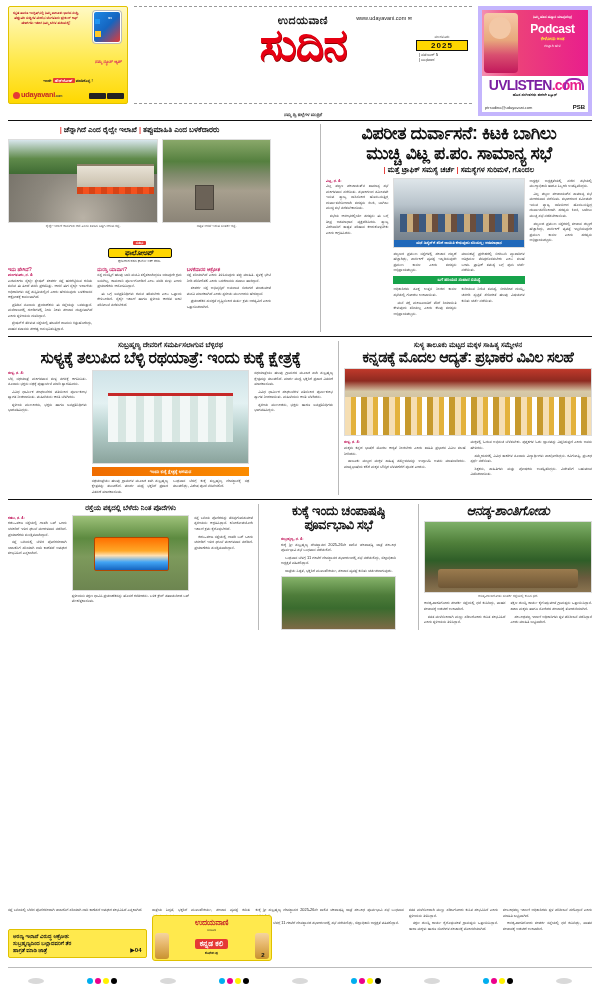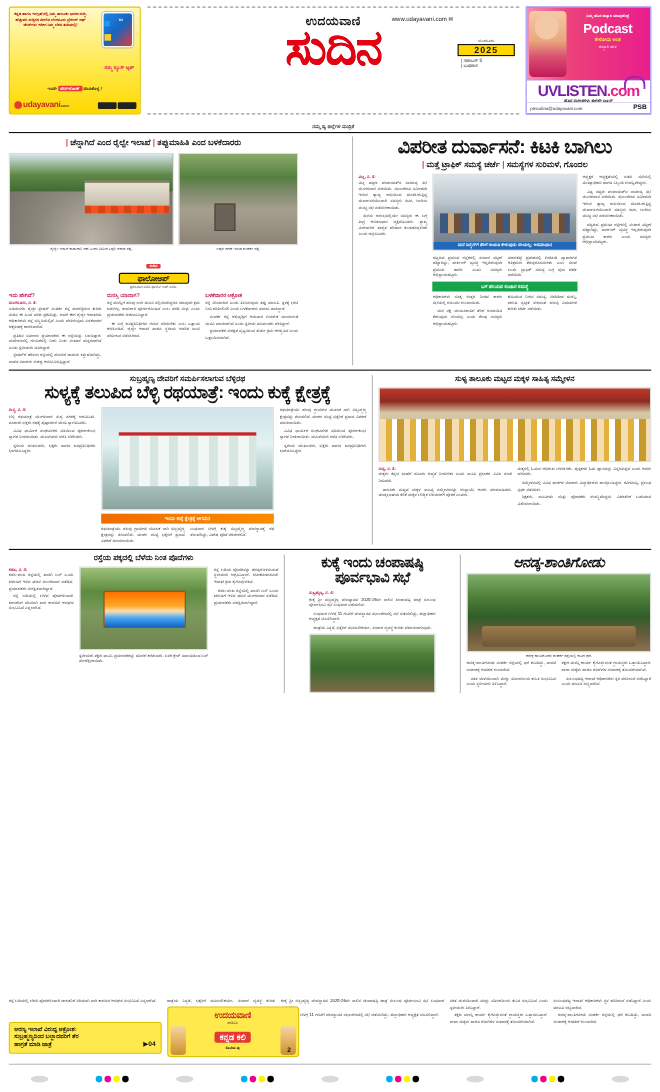--- a/index.html
+++ b/index.html
@@ -94,22 +94,22 @@
     background:#ffd600;border:1px solid #111;color:#111;font-weight:bold;
     font-size:8px;letter-spacing:1px;display:block;margin:1px 0;
   }
   .mast-date .d1,.mast-date .d2{font-size:4.2px;color:#111;text-align:left;padding-left:3px;}
   .mast-foot{
     position:absolute;left:0;right:0;bottom:-14px;text-align:center;
     font-size:4.6px;color:#333;font-weight:bold;
   }
 
   .ad-right{
-    width:114px;height:98px;border:1px solid #c4b5fd;box-sizing:border-box;
-    position:relative;overflow:hidden;background:#6d28d9;
+    width:114px;height:110px;border:4px solid #c4b5fd;box-sizing:border-box;
+    position:relative;overflow:hidden;background:#4d7c0f;
   }
   .ad-right .pink{
     position:absolute;left:0;right:0;top:0;height:66px;
     background:linear-gradient(90deg,#f48fb1 0%, #ec407a 35%, #e91e8c 100%);
   }
   .ad-right .face{
     position:absolute;left:2px;top:3px;width:34px;height:60px;border-radius:4px;
     background:linear-gradient(180deg,#f6c9a8 0%, #e8a87c 45%, #d94f70 70%, #c2185b 100%);
   }
   .ad-right .face:after{
@@ -442,20 +442,21 @@
           <div class="kicker-small" style="font-size:5px;text-align:left;color:#c2185b;">ಬಳಕೆದಾರರ ಆಕ್ರೋಶ</div>
           <div class="ptxt">ರಸ್ತೆ ಸರಿಯಾಗಿದೆ ಎಂದು ತಿಳಿಸಿರುವುದು ತಪ್ಪು ಮಾಹಿತಿ. ಸ್ಥಳಕ್ಕೆ ಭೇಟಿ ನೀಡಿ ಪರಿಶೀಲಿಸಲಿ ಎಂದು ಬಳಕೆದಾರರು ಸವಾಲು ಹಾಕಿದ್ದಾರೆ.</div>
           <div class="ptxt">ಸಂಪರ್ಕ ರಸ್ತೆ ಅಭಿವೃದ್ಧಿಗೆ ಅನುದಾನ ಬಿಡುಗಡೆ ಮಾಡುವಂತೆ ಮನವಿ ಮಾಡಲಾಗಿದೆ ಎಂದು ಸ್ಥಳೀಯ ಮುಖಂಡರು ಹೇಳಿದ್ದಾರೆ.</div>
           <div class="ptxt">ಪ್ರಯಾಣಿಕರ ಸುರಕ್ಷತೆ ದೃಷ್ಟಿಯಿಂದ ತುರ್ತು ಕ್ರಮ ಅಗತ್ಯವಿದೆ ಎಂದು ಒತ್ತಾಯಿಸಲಾಗಿದೆ.</div>
         </div>
       </div>
     </div>
 
     <div class="lead-r">
       <div class="h1-big">ವಿಪರೀತ ದುರ್ವಾಸನೆ: ಕಿಟಕಿ ಬಾಗಿಲು</div>
+      <div class="h1-big">ಮುಚ್ಚಿ ವಿಟ್ಲ ಪ.ಪಂ. ಸಾಮಾನ್ಯ ಸಭೆ</div>
       <div class="subh">
         <span class="sep">|</span>
         <span>ಮತ್ತೆ ಟ್ರಾಫಿಕ್ ಸಮಸ್ಯೆ ಚರ್ಚೆ</span>
         <span class="sep">|</span>
         <span>ಸಮಸ್ಯೆಗಳ ಸುರಿಮಳೆ, ಗೊಂದಲ</span>
       </div>
 
       <div class="cols" style="margin-top:3px;">
         <div class="col">
           <div class="dline">
@@ -528,20 +529,21 @@
         <div class="col">
           <div class="ptxt">ರಥಯಾತ್ರೆಯು ಹಲವು ಗ್ರಾಮಗಳ ಮೂಲಕ ಸಾಗಿ ಸುಬ್ರಹ್ಮಣ್ಯ ಕ್ಷೇತ್ರವನ್ನು ತಲುಪಲಿದೆ. ಮಾರ್ಗ ಮಧ್ಯೆ ಭಕ್ತರಿಗೆ ಪ್ರಸಾದ ವಿತರಣೆ ಮಾಡಲಾಯಿತು.</div>
           <div class="ptxt">ವಿವಿಧ ಧಾರ್ಮಿಕ ಸಂಘಟನೆಗಳ ವತಿಯಿಂದ ಪೂರ್ಣಕುಂಭ ಸ್ವಾಗತ ನೀಡಲಾಯಿತು. ಮಹಿಳೆಯರು ಆರತಿ ಬೆಳಗಿದರು.</div>
           <div class="ptxt">ಸ್ಥಳೀಯ ಮುಖಂಡರು, ಭಕ್ತರು ಹಾಗೂ ಜನಪ್ರತಿನಿಧಿಗಳು ಭಾಗವಹಿಸಿದ್ದರು.</div>
         </div>
       </div>
     </div>
 
     <div class="mid-r">
       <div class="kicker-small">ಸುಳ್ಯ ತಾಲೂಕು ಮಟ್ಟದ ಮಕ್ಕಳ ಸಾಹಿತ್ಯ ಸಮ್ಮೇಳನ</div>
+      <div class="h1-big" style="font-size:14.5px;">ಕನ್ನಡಕ್ಕೆ ಮೊದಲ ಆದ್ಯತೆ: ಪ್ರಭಾಕರ ವಿವಿಲ ಸಲಹೆ</div>
       <div class="photo ph-stage" style="height:66px;margin-top:3px;"></div>
 
       <div class="cols" style="margin-top:3px;">
         <div class="col">
           <div class="dline">
             <b>ಸುಳ್ಯ, ನ. 4:</b>
           </div>
           <div class="ptxt">ಮಕ್ಕಳು ಕನ್ನಡ ಭಾಷೆಗೆ ಮೊದಲ ಆದ್ಯತೆ ನೀಡಬೇಕು ಎಂದು ಸಾಹಿತಿ ಪ್ರಭಾಕರ ವಿವಿಲ ಸಲಹೆ ನೀಡಿದರು.</div>
           <div class="ptxt">ತಾಲೂಕು ಮಟ್ಟದ ಮಕ್ಕಳ ಸಾಹಿತ್ಯ ಸಮ್ಮೇಳನವನ್ನು ಉದ್ಘಾಟಿಸಿ ಅವರು ಮಾತನಾಡಿದರು. ಮಾತೃಭಾಷೆಯ ಕಲಿಕೆ ಮಕ್ಕಳ ಬೌದ್ಧಿಕ ಬೆಳವಣಿಗೆಗೆ ಪೂರಕ ಎಂದರು.</div>
         </div>

